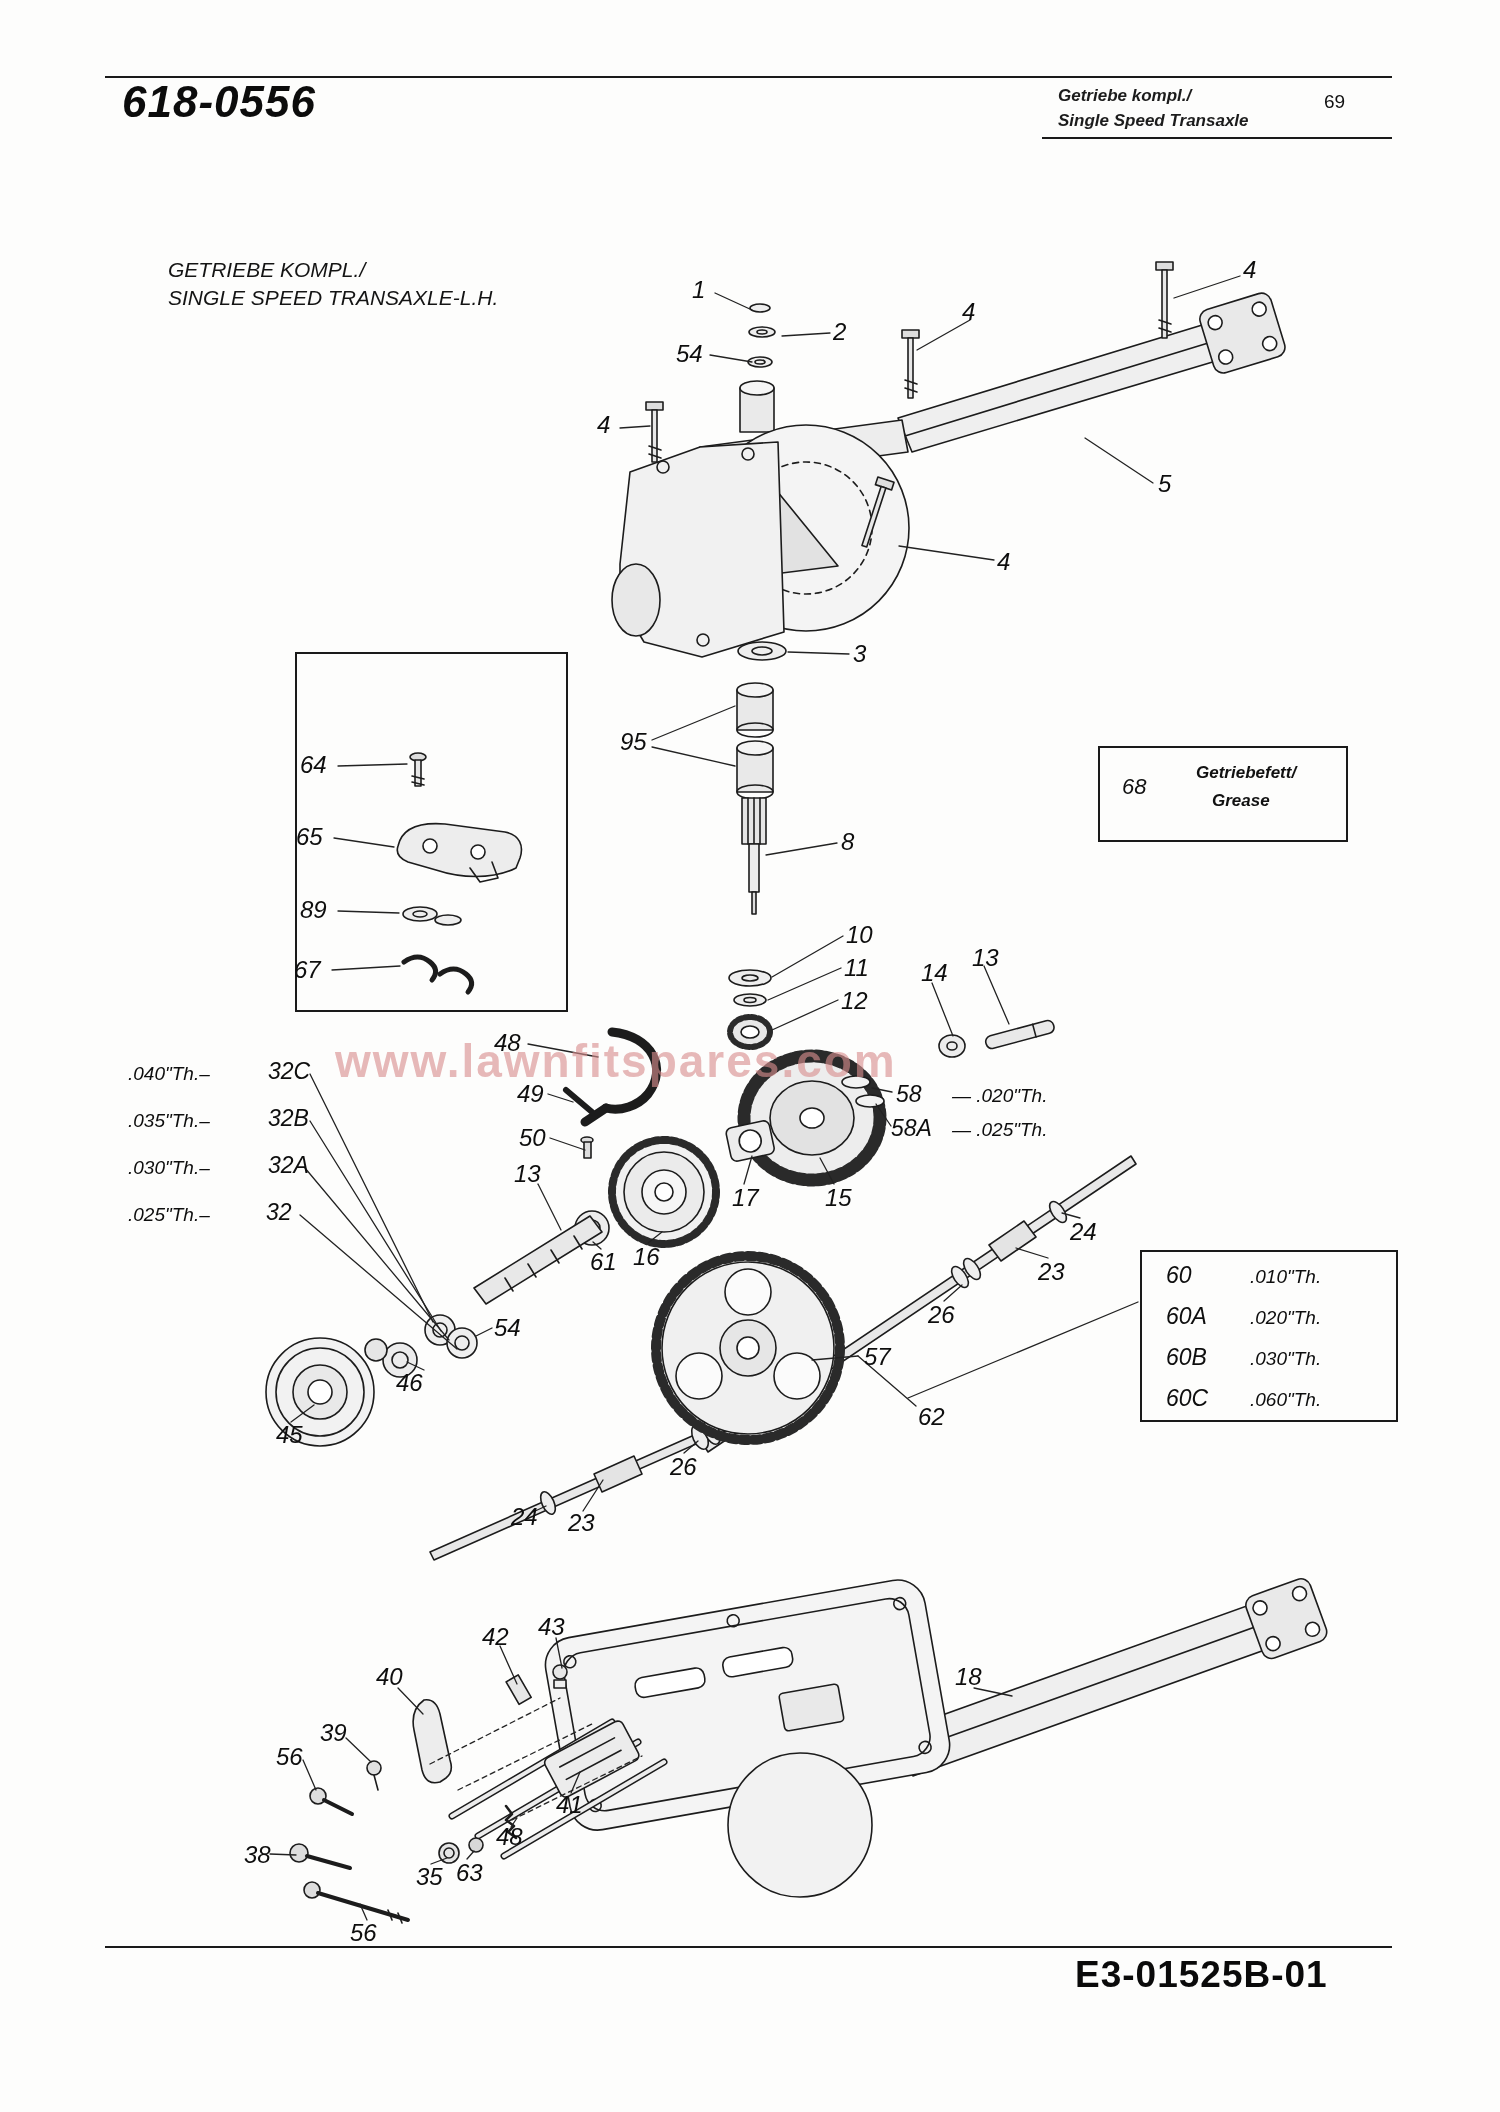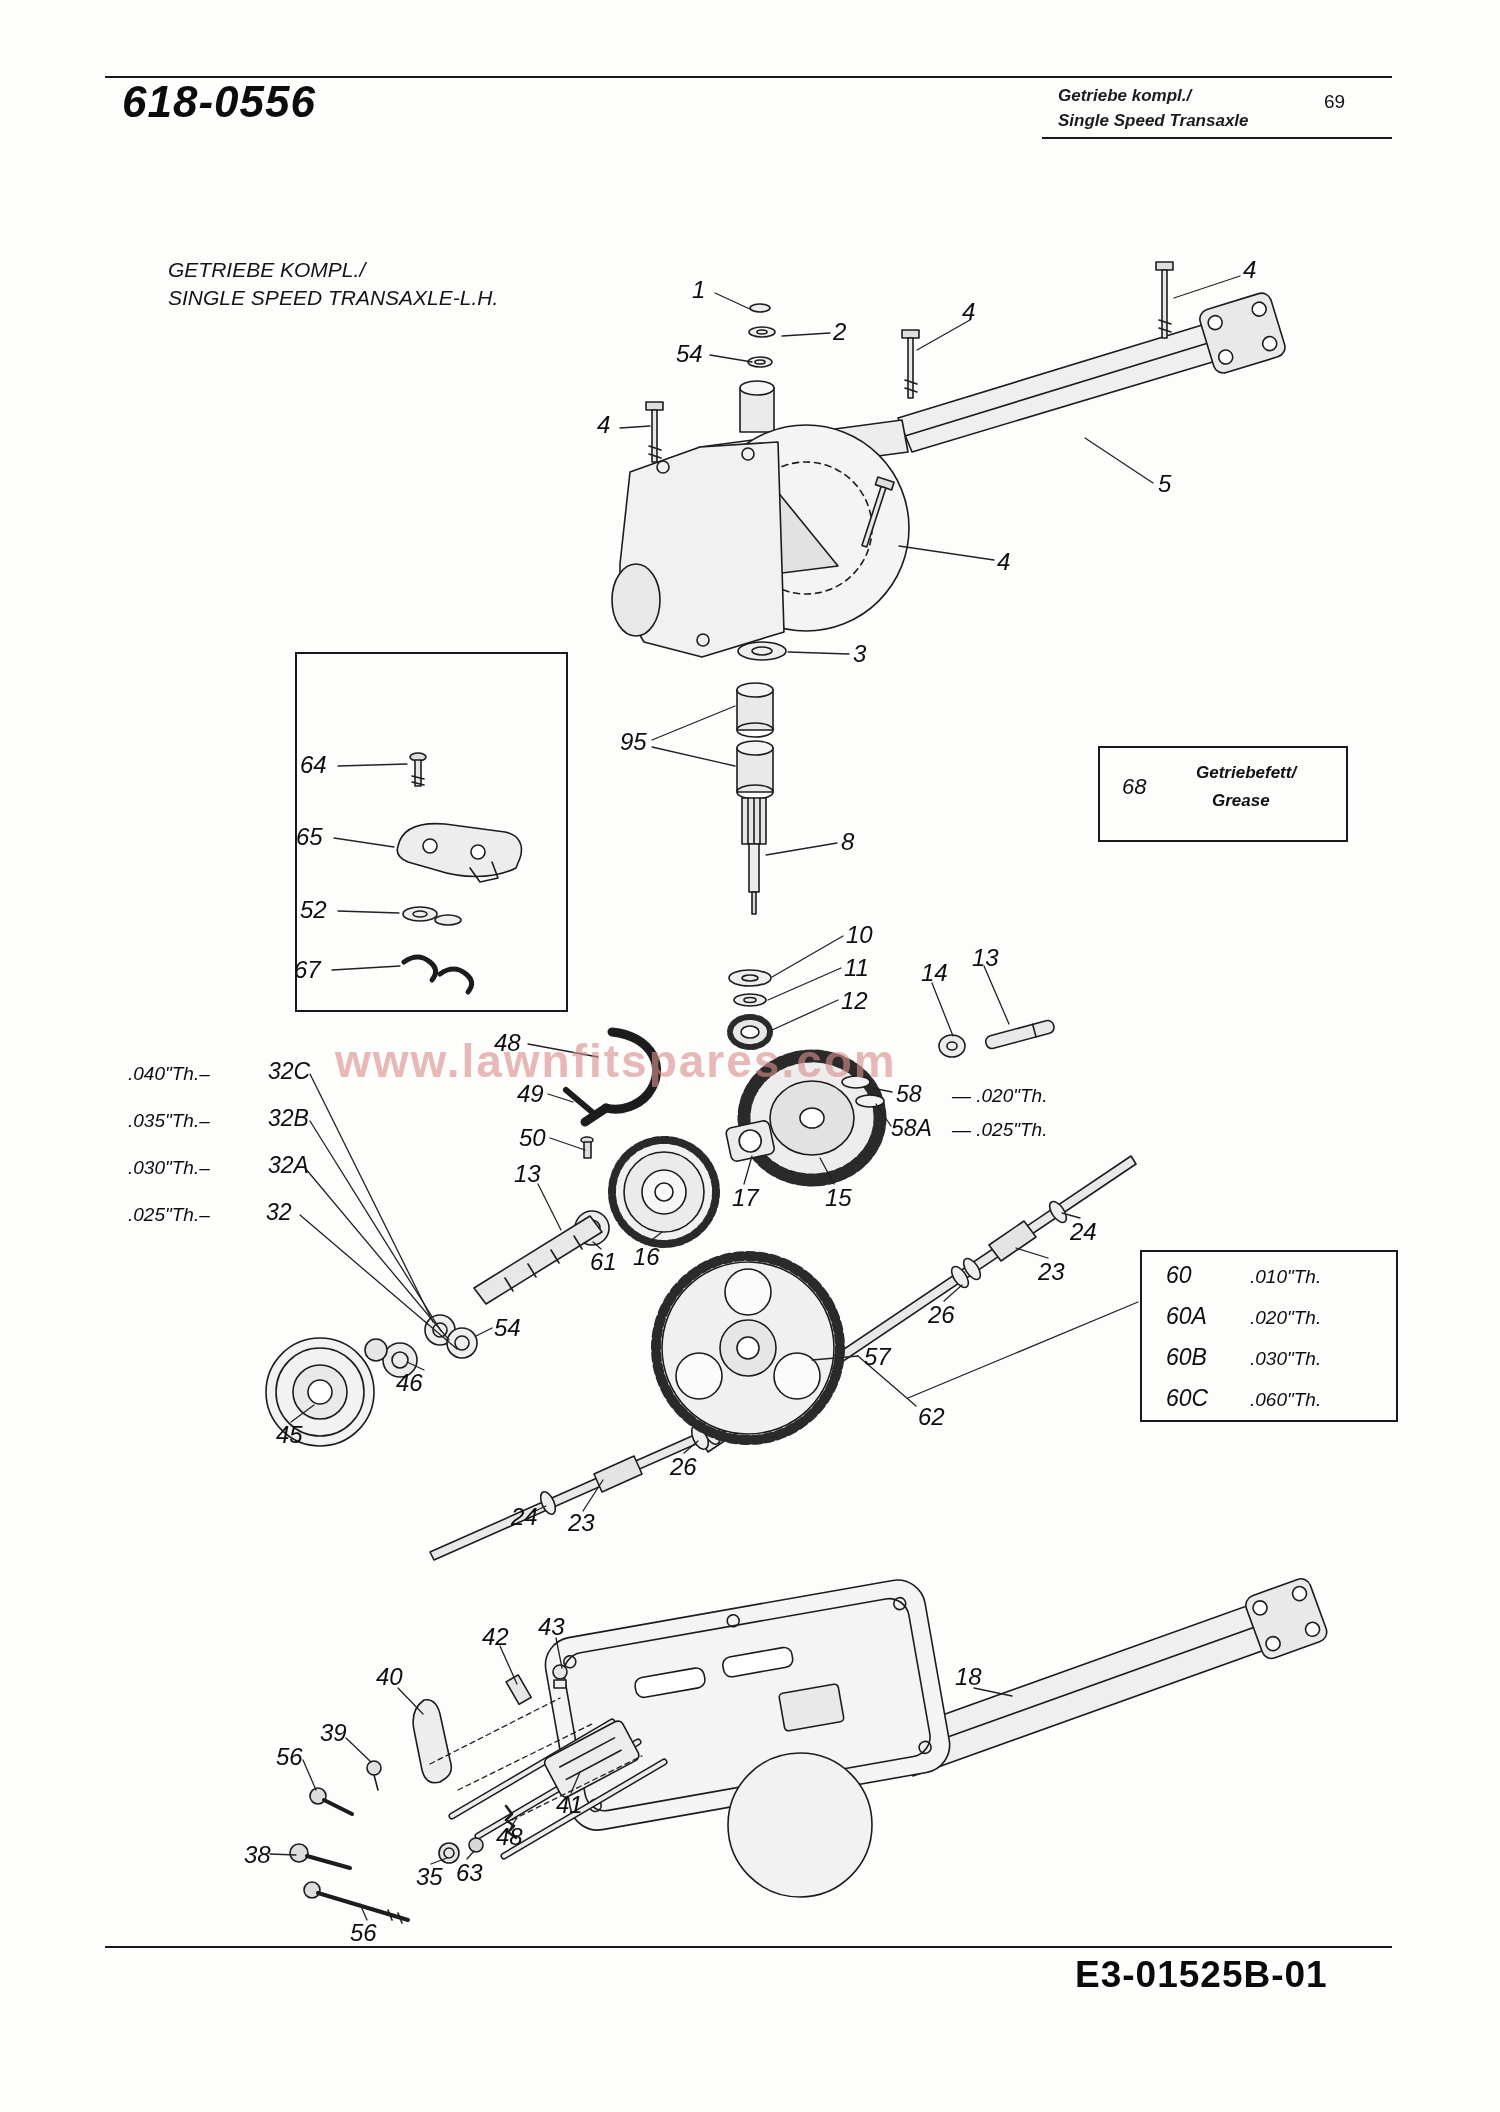--- a/index.html
+++ b/index.html
@@ -433,21 +433,21 @@
   <span class="callout" style="left:962px;top:300px">4</span>
   <span class="callout" style="left:1243px;top:258px">4</span>
   <span class="callout" style="left:597px;top:413px">4</span>
   <span class="callout" style="left:1158px;top:472px">5</span>
   <span class="callout" style="left:997px;top:550px">4</span>
   <span class="callout" style="left:853px;top:642px">3</span>
   <span class="callout" style="left:620px;top:730px">95</span>
   <span class="callout" style="left:841px;top:830px">8</span>
   <span class="callout" style="left:300px;top:753px">64</span>
   <span class="callout" style="left:296px;top:825px">65</span>
-  <span class="callout" style="left:300px;top:898px">52</span>
+  <span class="callout" style="left:300px;top:898px">89</span>
   <span class="callout" style="left:294px;top:958px">67</span>
   <span class="callout" style="left:846px;top:923px">10</span>
   <span class="callout" style="left:844px;top:956px">11</span>
   <span class="callout" style="left:841px;top:989px">12</span>
   <span class="callout" style="left:921px;top:961px">14</span>
   <span class="callout" style="left:972px;top:946px">13</span>
   <span class="callout" style="left:494px;top:1031px">48</span>
   <span class="callout" style="left:517px;top:1082px">49</span>
   <span class="callout" style="left:519px;top:1126px">50</span>
   <span class="callout" style="left:514px;top:1162px">13</span>

